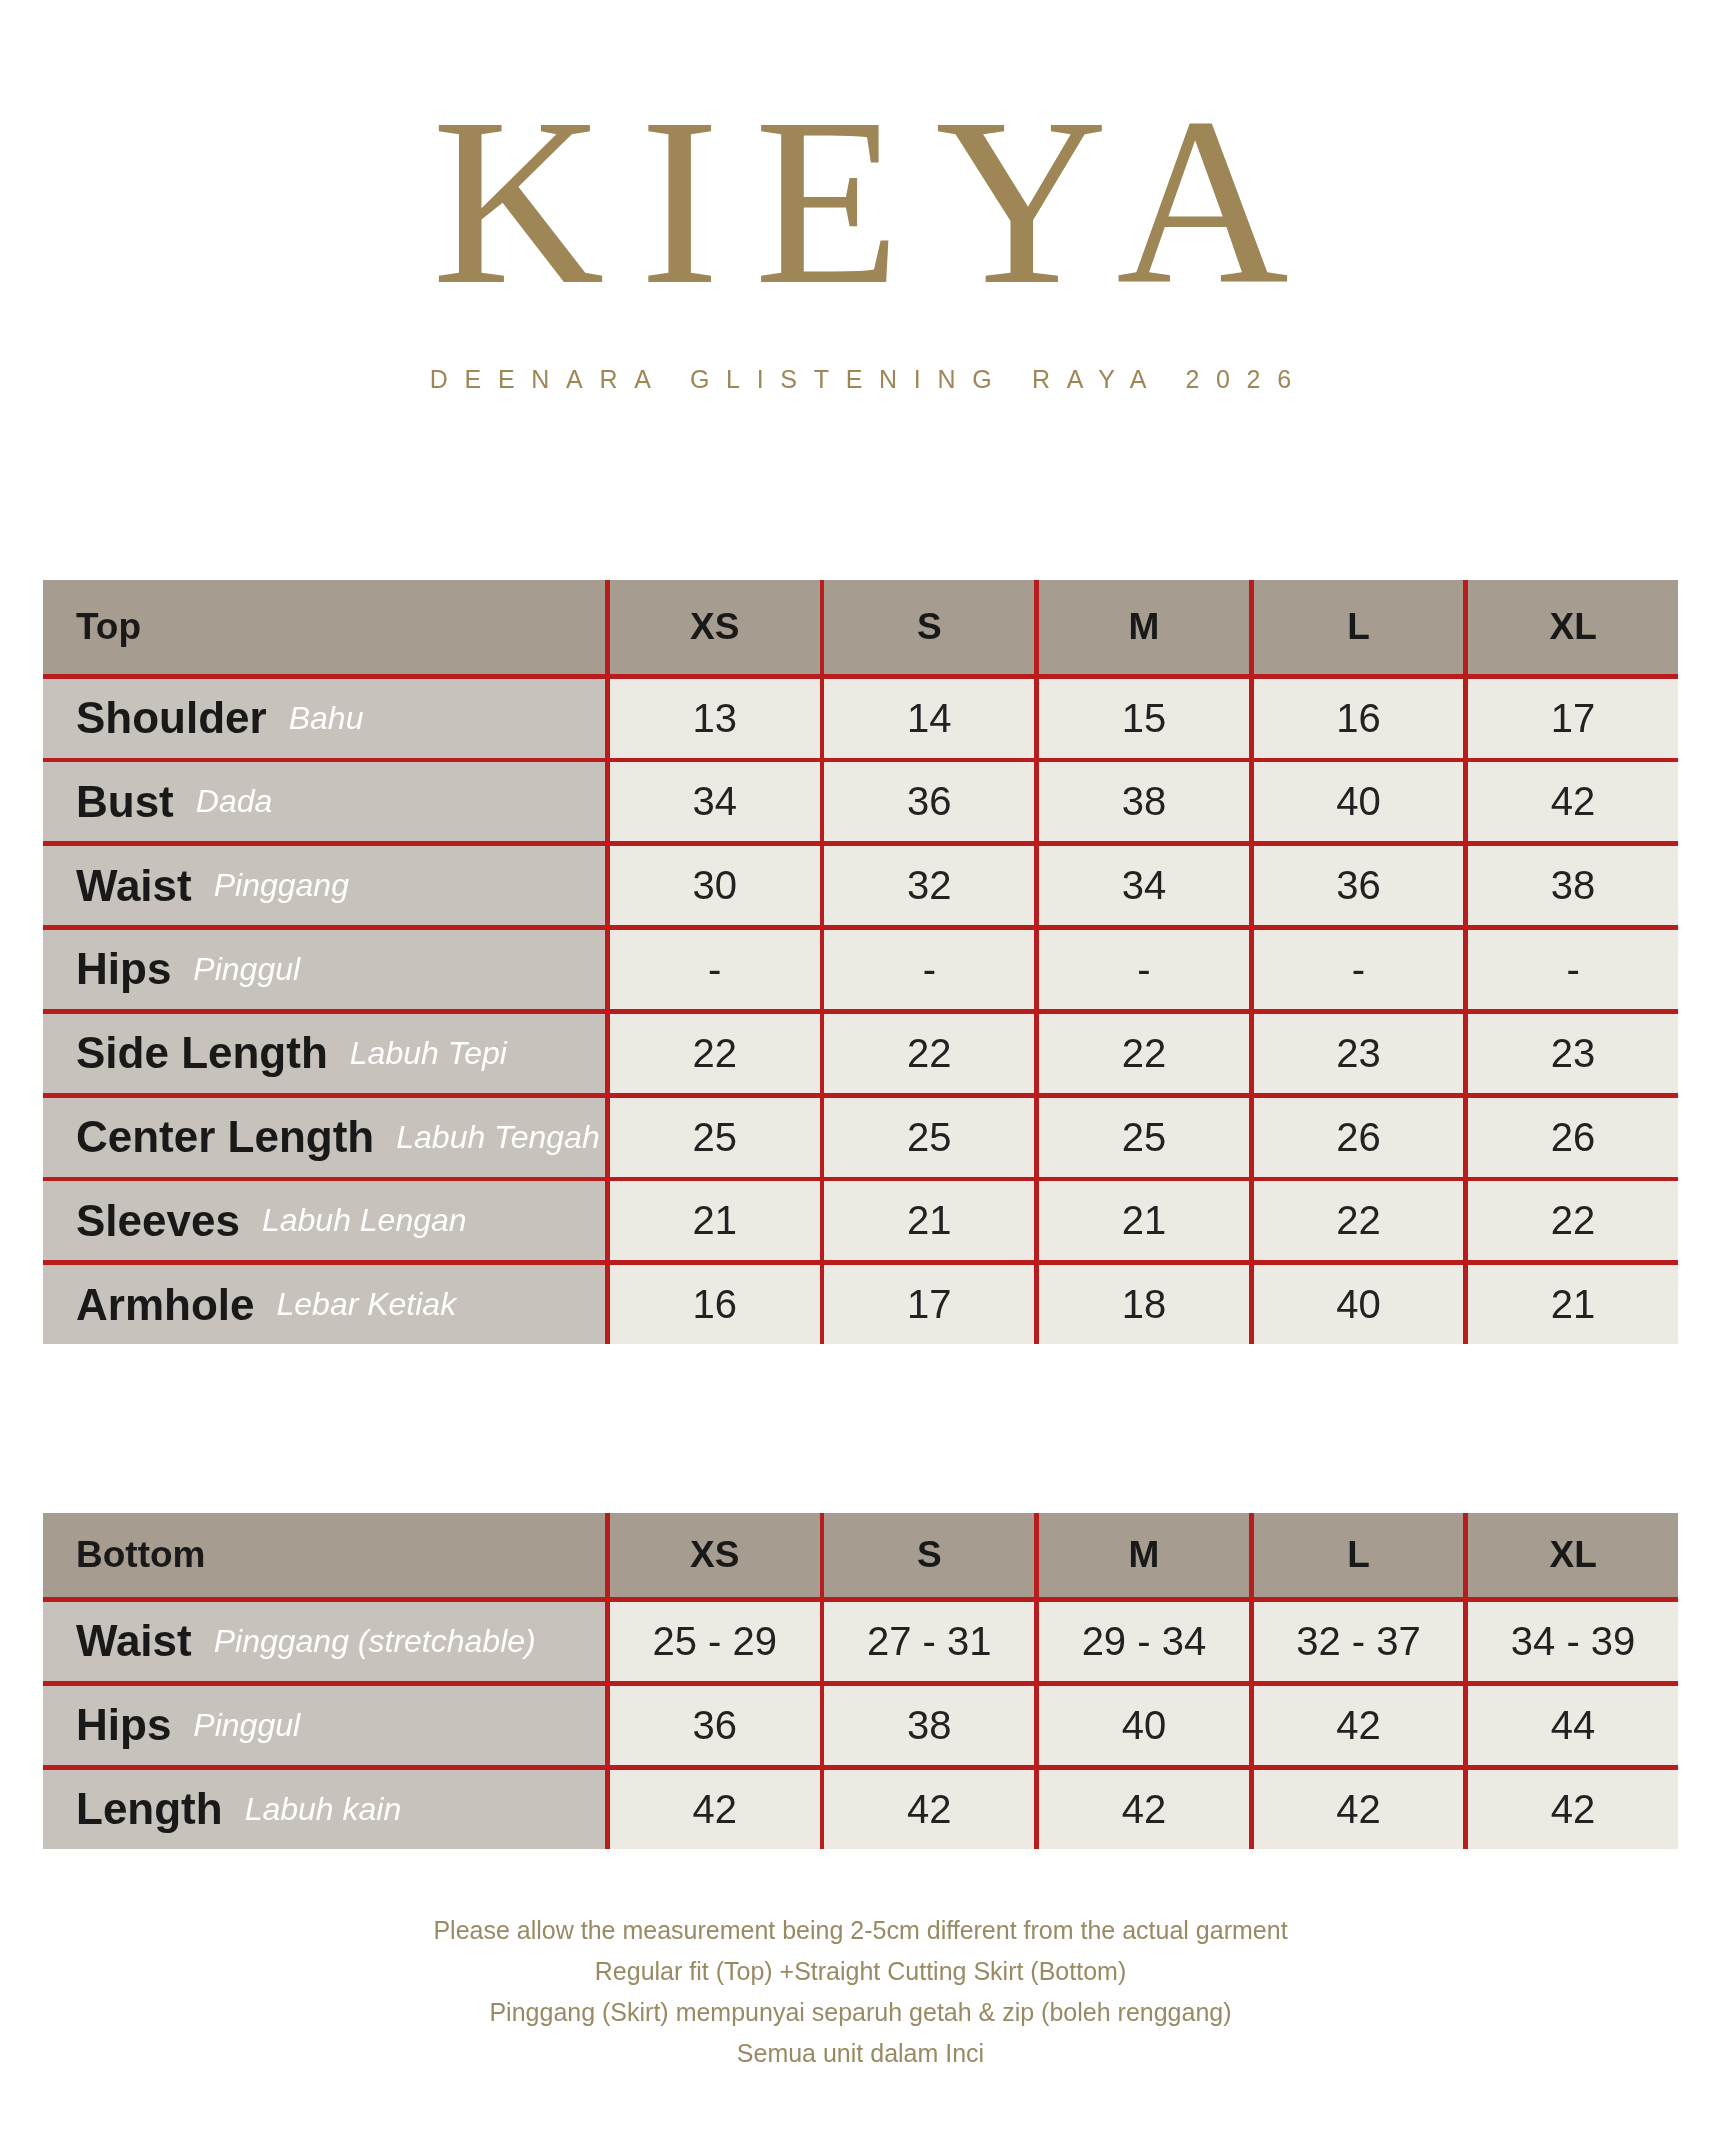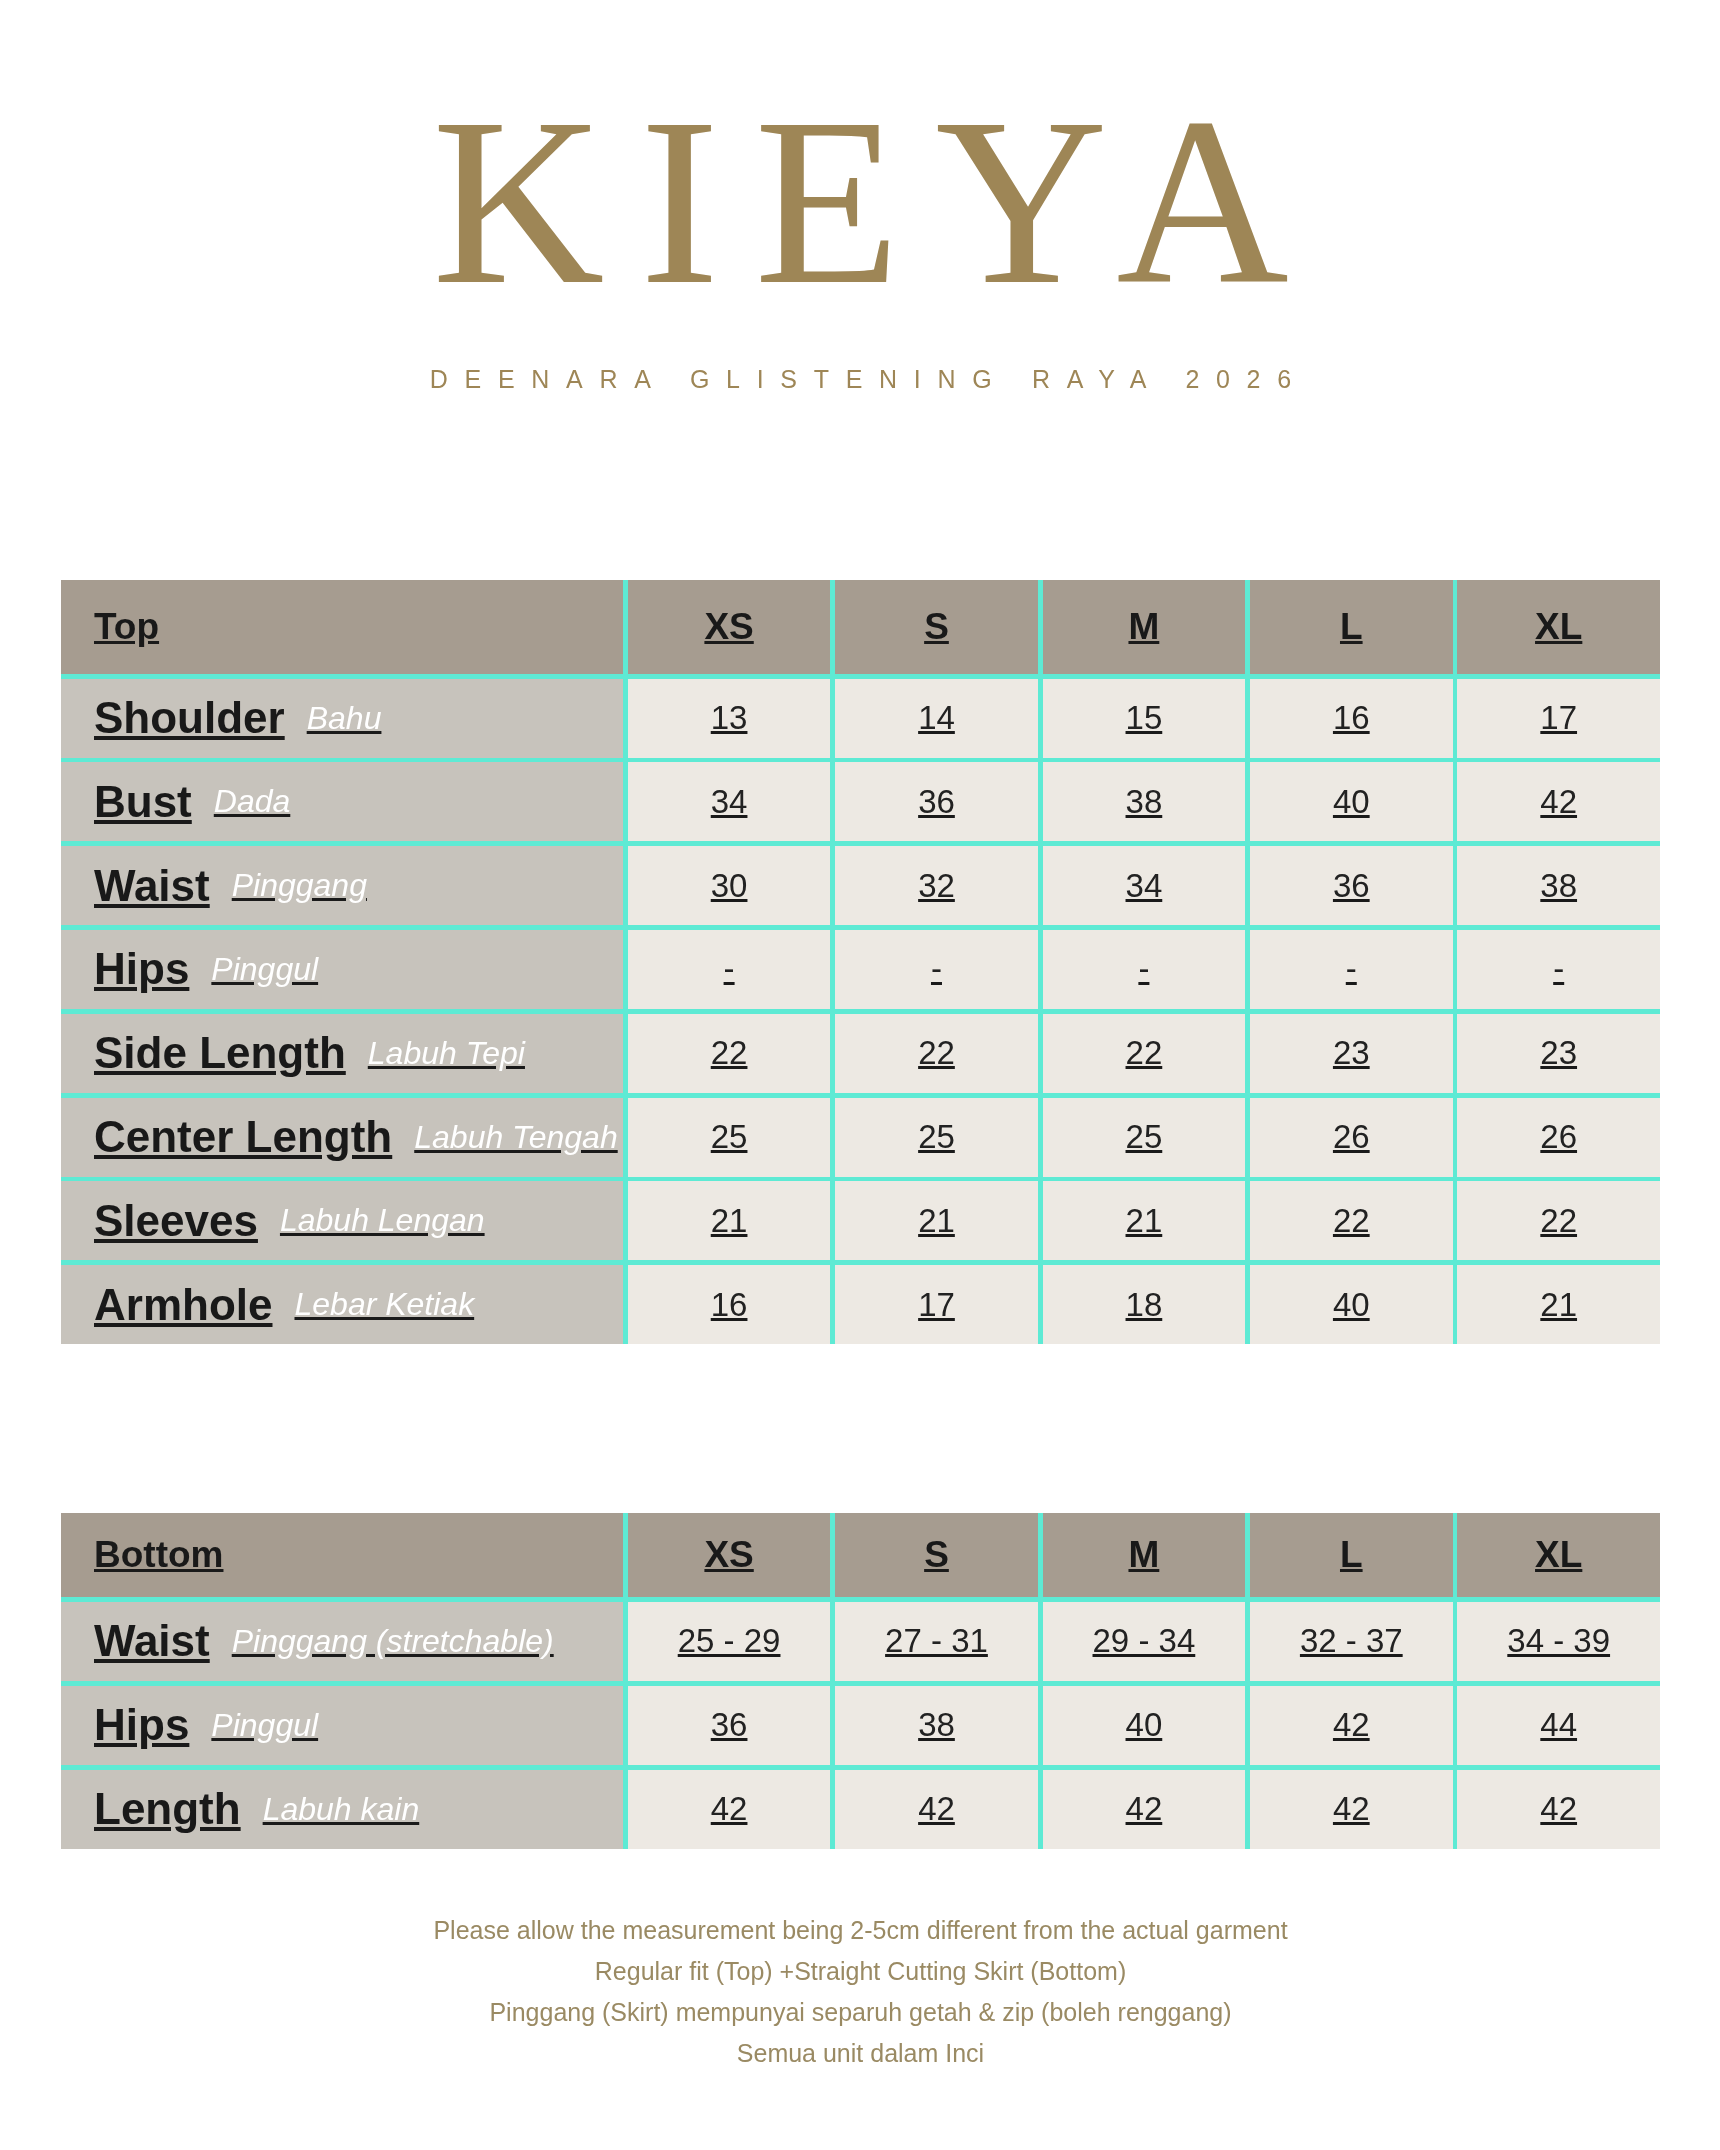--- a/index.html
+++ b/index.html
@@ -28,26 +28,25 @@
     margin-top:41px;
     font-size:25px;
     font-weight:400;
     letter-spacing:16.7px;
     text-indent:16.7px;
     color:var(--gold,#9E8656);
   }
 
   
   .size-table{
-    margin:0 61px;
+    margin:0 43px;
     display:grid;
     grid-template-columns:562px repeat(5,1fr);
     gap:4.8px;
-    background:#5eead4;
-    text-decoration:underline;
+    background:#b91c1c;
   }
   .size-table.top{margin-top:186px;grid-template-rows:94px;grid-auto-rows:79px;}
   .size-table.bottom{margin-top:169px;grid-template-rows:84px;grid-auto-rows:79px;}
 
   .th{
     background:var(--header-bg,#A69C90);
     display:flex;align-items:center;justify-content:center;
     font-weight:700;font-size:37px;color:#191919;
   }
   .th-label{justify-content:flex-start;padding-left:33px;}
@@ -58,21 +57,21 @@
     padding-left:33px;
     overflow:hidden;white-space:nowrap;
     align-items:center;
   }
   .lab{font-weight:700;font-size:44px;color:#191919;}
   .sub{font-style:italic;font-weight:400;font-size:32px;color:var(--sub-text,#fff);margin-left:22px;}
 
   .value-cell{
     background:var(--cell-bg,#EDE9E3);
     display:flex;align-items:center;justify-content:center;
-    font-size:33px;font-weight:500;color:#222;
+    font-size:40px;font-weight:500;color:#222;
   }
 
   
   .notes{
     margin-top:61px;
     text-align:center;
     color:var(--note-color,#9A8A63);
     font-size:25px;
   }
   .note-line{line-height:41px;}

